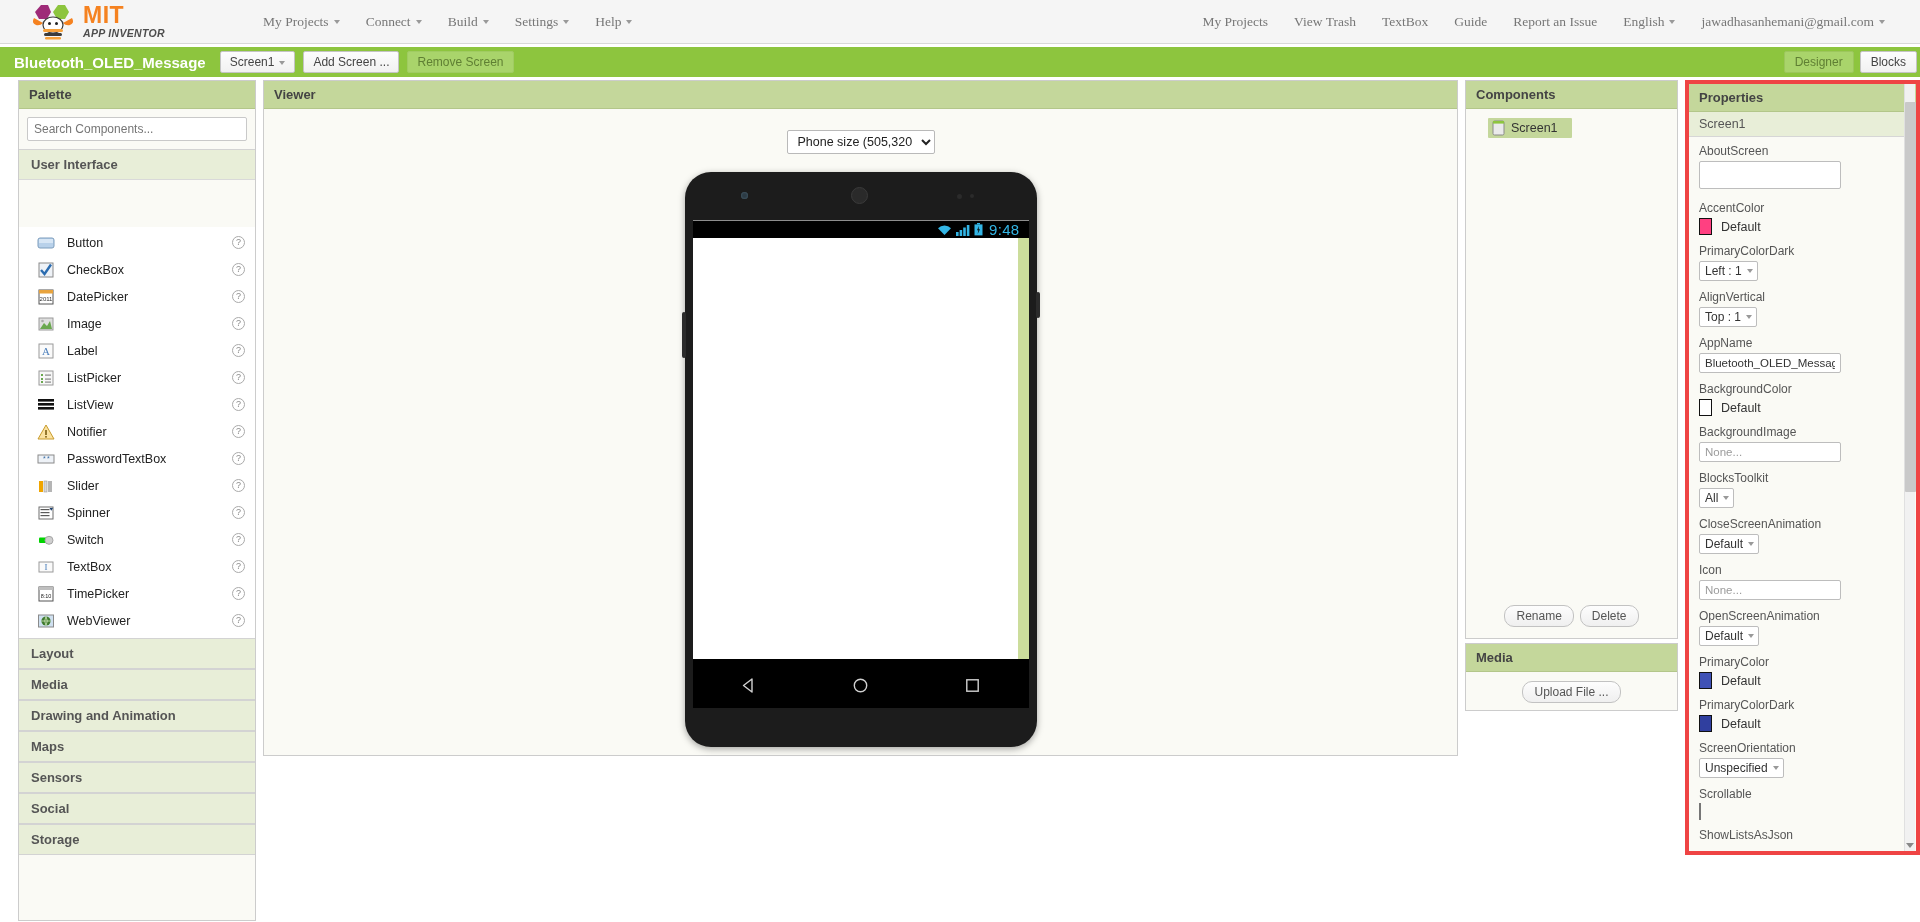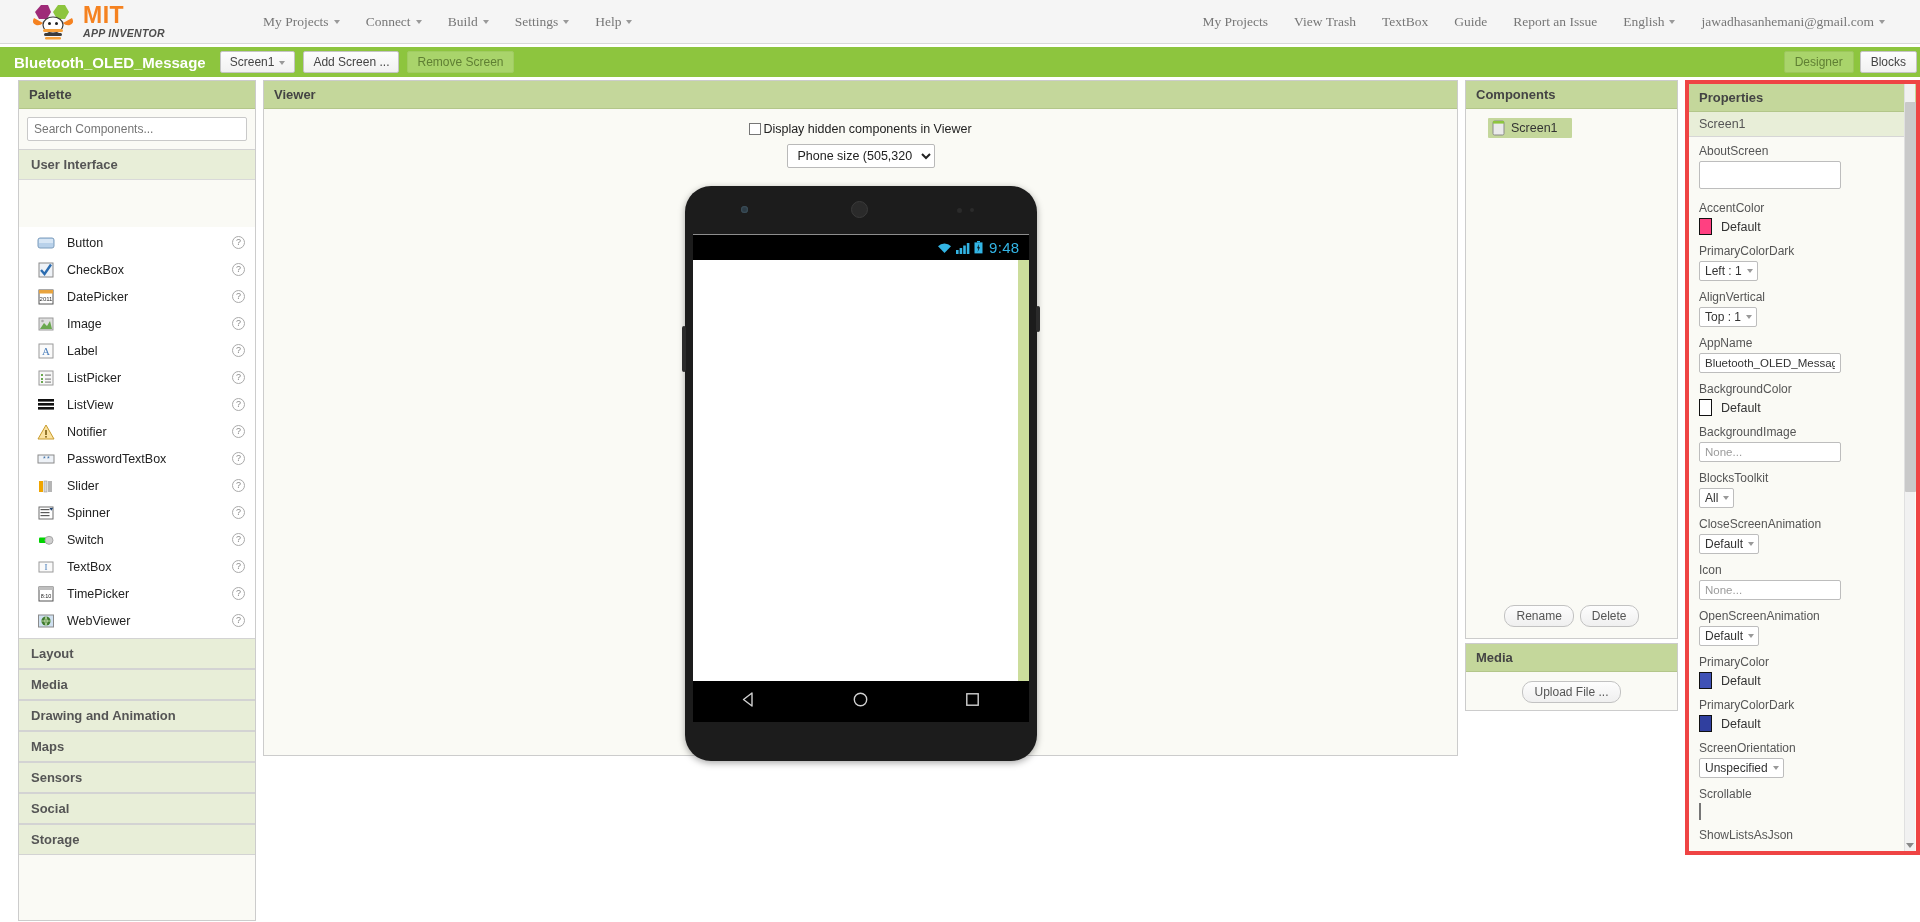--- a/index.html
+++ b/index.html
@@ -162,21 +162,21 @@
   .sensor-a, .sensor-b {
     position: absolute; border-radius: 50%; background: #2b2b2b; top: 22px;
   }
   .sensor-a { width: 5px; height: 5px; left: 272px; }
   .sensor-b { width: 4px; height: 4px; left: 285px; }
   #phone-screen-area {
     margin: 0 8px; background: #000; height: 446px; position: relative;
     border-top: 1px solid #8d8d8d;
   }
   #status-bar {
-    height: 25px; background: #000; display: flex;
+    height: 17px; background: #000; display: flex;
     align-items: center; justify-content: flex-end;
     padding-right: 9px;
   }
   .sb-time { color: #33b5e5; font-size: 15px; margin-left: 6px; letter-spacing:.3px;}
   .sb-ico { margin-left: 4px; display: flex; align-items: flex-end; }
   #app-canvas {
     background: #fff; height: 421px; position: relative;
     display: flex;
   }
   #canvas-inner { flex: 1; background: #fff; }
@@ -490,24 +490,20 @@
     <div class="cat-head">Sensors</div>
     <div class="cat-head">Social</div>
     <div class="cat-head">Storage</div>
   </div>
 
   <div id="viewer-col">
     <div id="viewer">
       <div class="panel-head">Viewer</div>
       <div id="viewer-body">
 
-        <div class="chk-line">
-          <span class="chkbox"></span>
-          <span>Display hidden components in Viewer</span>
-        </div>
 
         <div class="size-sel-wrap">
           <select class="size-sel">
             <option>Phone size (505,320)</option>
             <option>Tablet size (675,480)</option>
             <option>Monitor size (1024,768)</option>
           </select>
         </div>
 
         <div id="phone-wrap">

